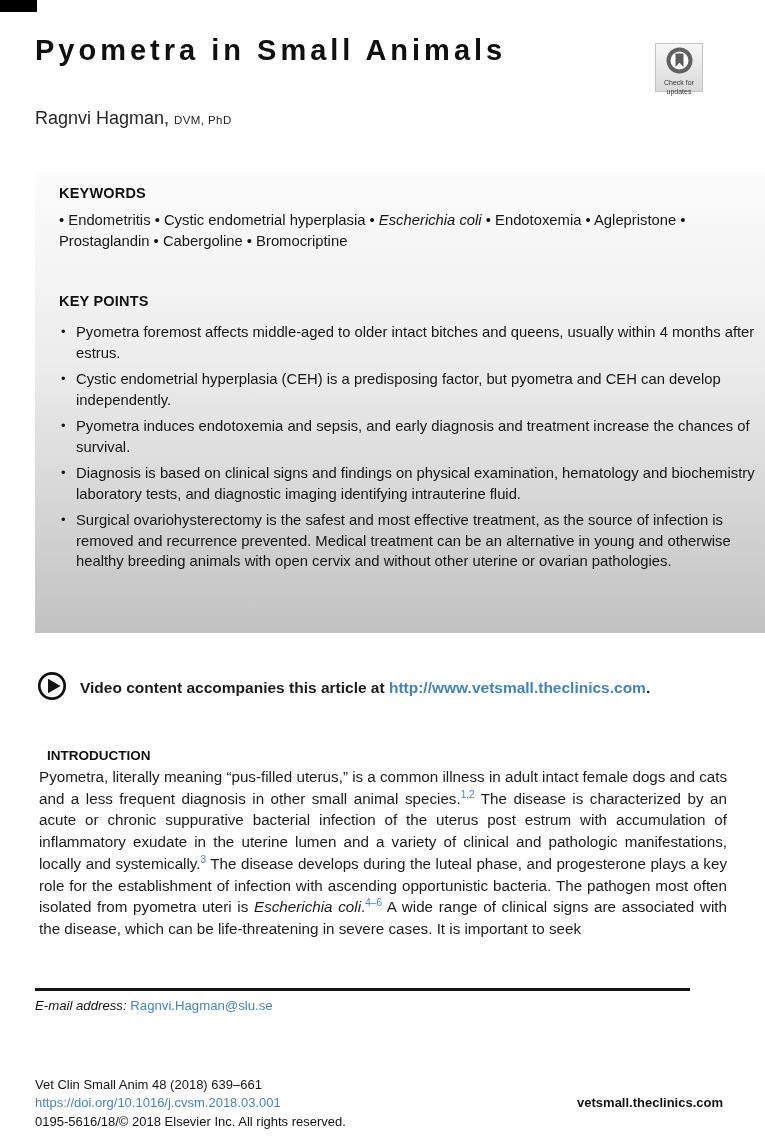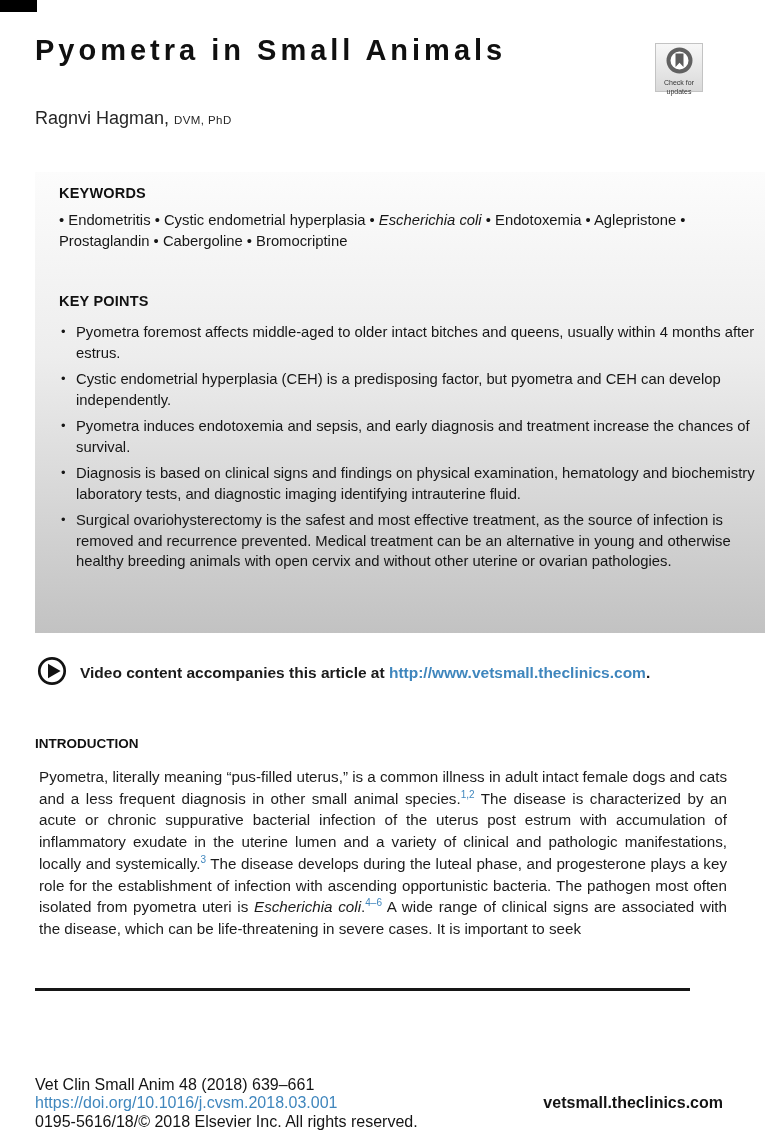--- a/index.html
+++ b/index.html
@@ -27,36 +27,36 @@
          background:linear-gradient(180deg,#fcfcfc 0%,#ededed 40%,#c2c2c2 100%);
          padding:13px 12px 0 24px;overflow:hidden;}
   .panel-heading{font-size:14.5px;font-weight:bold;color:#111;letter-spacing:0.2px;margin:0;}
   .keywords-text{font-size:14.8px;line-height:21px;margin:9px 0 0 0;color:#161616;}
   .keypoints-heading-space{margin-top:41px;}
   .kp-list{list-style:none;margin:13px 0 0 0;padding:0;font-size:14.8px;line-height:20.5px;color:#161616;}
   .kp-list li{position:relative;padding-left:17px;margin-bottom:6px;}
   .kp-list li::before{content:"\2022";position:absolute;left:2px;top:0;font-size:13px;}
 
   
-  .video-row{left:37px;top:656px;width:690px;display:flex;align-items:center;gap:13px;}
+  .video-row{left:37px;top:671px;width:690px;display:flex;align-items:center;gap:13px;}
   .video-text{font-size:15.5px;line-height:20px;}
 
   
-  .intro-heading{left:35px;top:736px;font-size:13.5px;font-weight:bold;color:#111;margin:0;}
+  .intro-heading{left:35px;top:736px;font-size:13.5px;font-weight:bold;color:#111;margin:12px;}
   .intro-para{left:35px;top:762px;width:688px;font-size:15.2px;line-height:21.7px;
               text-align:justify;color:#1c1c1c;margin:4px;}
 
   
   .footnote-divider{left:35px;top:988px;width:655px;height:2.5px;background:#161616;}
   .footnote{left:35px;top:997px;width:655px;font-size:13.2px;line-height:17.6px;color:#141414;}
   .footnote p{margin:0;}
   .affiliation{text-align:justify;}
 
   
-  .footer{left:35px;top:1076px;width:688px;font-size:16px;line-height:18.4px;color:#141414;}
+  .footer{left:35px;top:1076px;width:688px;font-size:13px;line-height:18.4px;color:#141414;}
   .footer p{margin:0;}
   .footer-row{display:flex;justify-content:space-between;align-items:flex-start;}
 
   
   .it{font-style:italic;}
   .bld{font-weight:bold;}
   .lnk{color:#3f86bd;}
   .sup{font-size:10px;vertical-align:super;line-height:0;}
 </style>
 </head>
@@ -105,20 +105,21 @@
   <span class="video-text"><span class="bld">Video content accompanies this article at </span><span class="bld lnk">http://www.vetsmall.theclinics.com</span><span class="bld">.</span></span>
 </div>
 
 <p class="abs intro-heading">INTRODUCTION</p>
 
 <p class="abs intro-para"><span>Pyometra, literally meaning “pus-filled uterus,” is a common illness in adult intact female dogs and cats and a less frequent diagnosis in other small animal species.</span><span class="sup lnk">1,2</span><span> The disease is characterized by an acute or chronic suppurative bacterial infection of the uterus post estrum with accumulation of inflammatory exudate in the uterine lumen and a variety of clinical and pathologic manifestations, locally and systemically.</span><span class="sup lnk">3</span><span> The disease develops during the luteal phase, and progesterone plays a key role for the establishment of infection with ascending opportunistic bacteria. The pathogen most often isolated from pyometra uteri is </span><span class="it">Escherichia coli</span><span>.</span><span class="sup lnk">4–6</span><span> A wide range of clinical signs are associated with the disease, which can be life-threatening in severe cases. It is important to seek</span></p>
 
 <div class="abs footnote-divider"></div>
 
 <div class="abs footnote">
+  <p><span class="it">E-mail address: </span><span class="lnk">Ragnvi.Hagman@slu.se</span></p>
 </div>
 
 <div class="abs footer">
   <p>Vet Clin Small Anim 48 (2018) 639–661</p>
   <div class="footer-row">
     <span class="lnk">https://doi.org/10.1016/j.cvsm.2018.03.001</span>
     <span class="bld">vetsmall.theclinics.com</span>
   </div>
   <p>0195-5616/18/© 2018 Elsevier Inc. All rights reserved.</p>
 </div>

